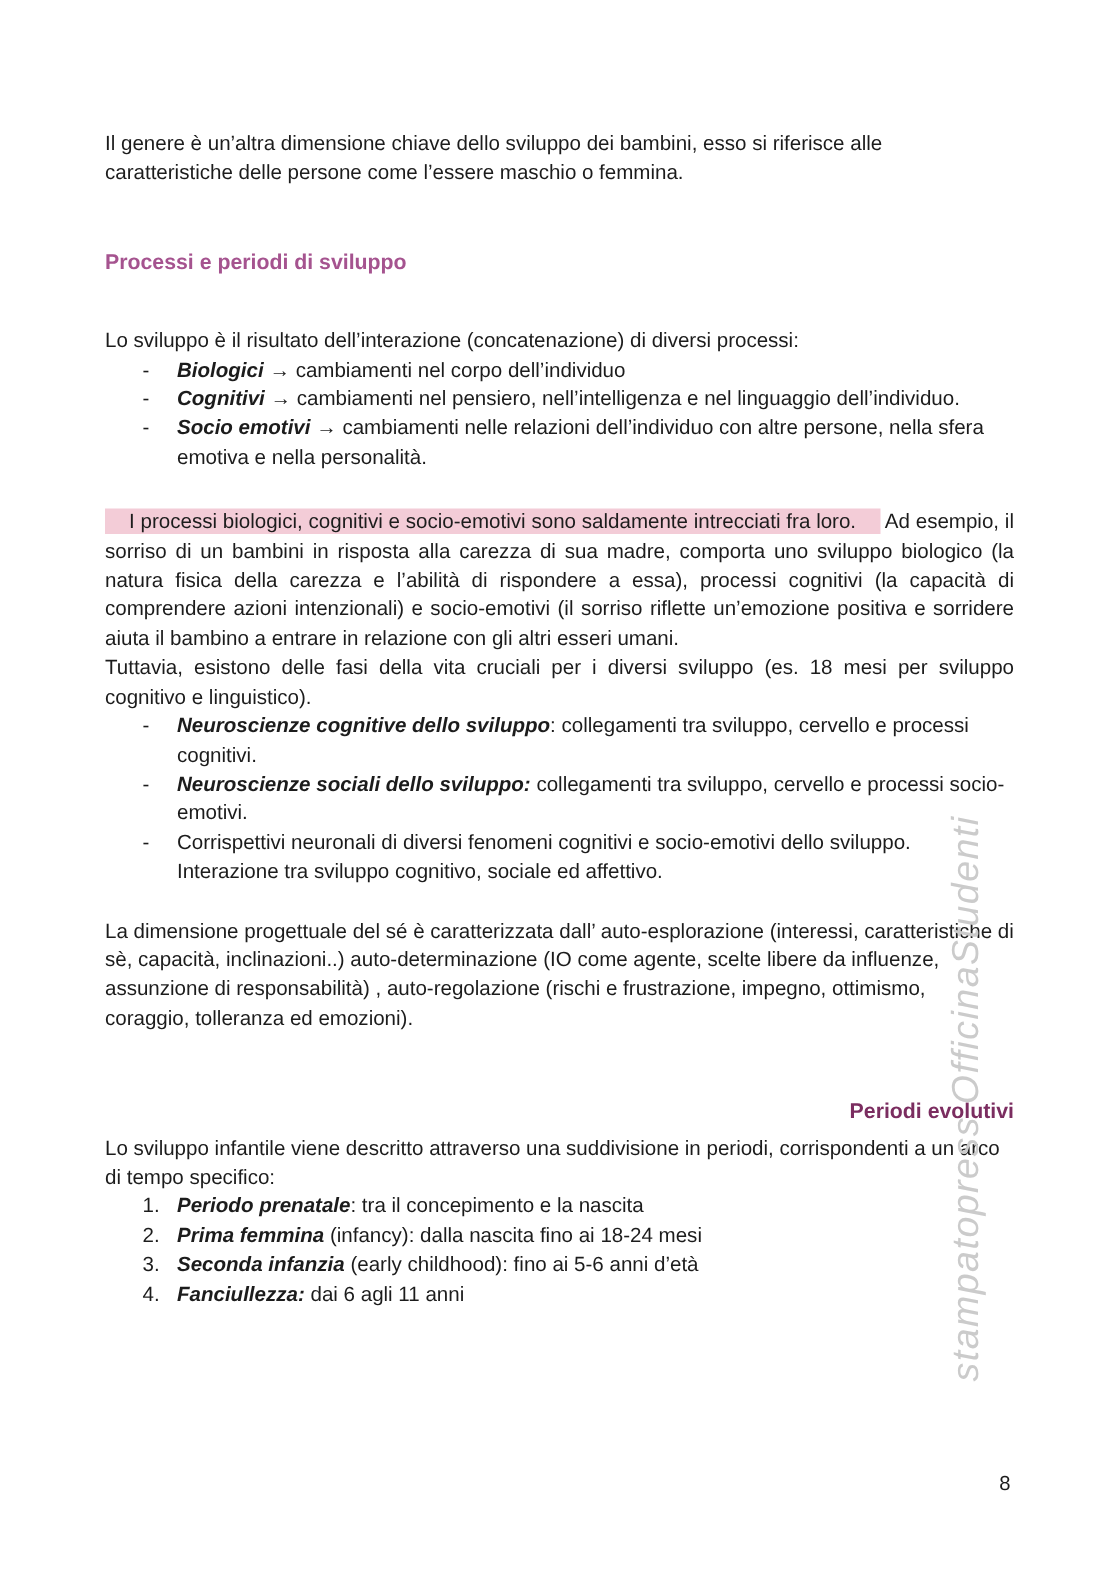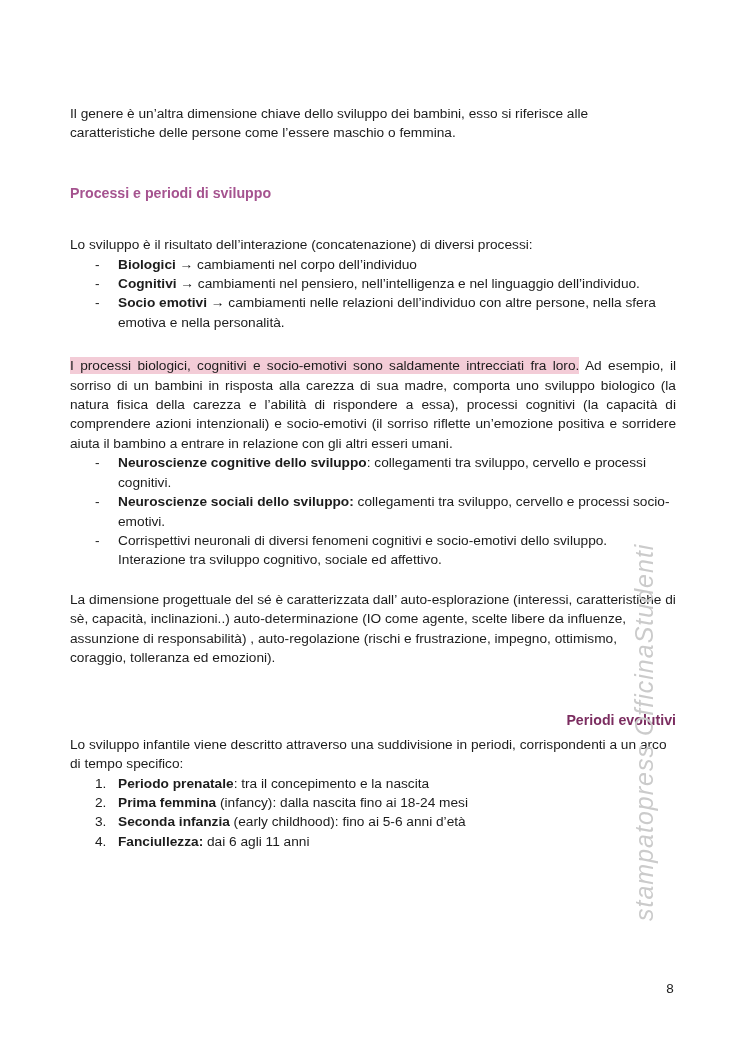--- a/index.html
+++ b/index.html
@@ -9,40 +9,40 @@
     --watermark:#cbcbcb;
     --text:#1c1c1c;
   }
   html,body{margin:0;padding:0;}
   body{
     width:745px;height:1053px;position:relative;background:#ffffff;
     font-family:"Liberation Sans","DejaVu Sans",sans-serif;
     color:var(--text);overflow:hidden;
   }
   .content{
-    position:absolute;left:70px;top:104px;width:606px;
+    position:absolute;left:70px;top:86px;width:606px;
     font-size:13.7px;line-height:19.4px;
   }
   p{margin:0;}
-  b{font-weight:bold;}
+  b{font-weight:bold;font-style:italic;}
   .section-heading{
     margin:41px 0 0 0;font-size:14.2px;line-height:19.4px;font-weight:bold;
     color:var(--heading-primary);
   }
   .section-heading.secondary{color:var(--heading-secondary);margin-top:44px;text-align:right;}
   .lead{margin-top:32px;}
   .lead.tight{margin-top:4px;}
   .list{margin:0;}
   .li{display:flex;padding-left:25px;}
   .li-marker{flex:none;width:23px;}
   .li-body{flex:1;}
   .para-highlight{margin-top:24px;text-align:justify;}
   .para-justify{text-align:justify;}
   .para-block{margin-top:20px;}
-  mark.hl{background:var(--highlight);color:inherit;padding:1px 0;}
+  mark.hl{background:var(--highlight);color:inherit;padding:1px 16px;}
   .watermark{
     position:absolute;left:630px;top:921px;
     transform:rotate(-90deg);transform-origin:0 0;
     font-size:25px;font-style:italic;letter-spacing:1px;
     color:var(--watermark);white-space:nowrap;
   }
   .page-number{
     position:absolute;left:660px;top:981px;width:20px;text-align:center;
     font-size:13.5px;
   }
@@ -68,20 +68,21 @@
       <div class="li-body"><b>Cognitivi</b><span> → cambiamenti nel pensiero, nell’intelligenza e nel linguaggio dell’individuo.</span></div>
     </div>
     <div class="li">
       <span class="li-marker">-</span>
       <div class="li-body"><b>Socio emotivi</b><span> → cambiamenti nelle relazioni dell’individuo con altre persone, nella sfera emotiva e nella personalità.</span></div>
     </div>
   </div>
 
   <p class="para-highlight"><mark class="hl">I processi biologici, cognitivi e socio-emotivi sono saldamente intrecciati fra loro.</mark><span> Ad esempio, il sorriso di un bambini in risposta alla carezza di sua madre, comporta uno sviluppo biologico (la natura fisica della carezza e l’abilità di rispondere a essa), processi cognitivi (la capacità di comprendere azioni intenzionali) e socio-emotivi (il sorriso riflette un’emozione positiva e sorridere aiuta il bambino a entrare in relazione con gli altri esseri umani.</span></p>
 
+  <p class="para-justify">Tuttavia, esistono delle fasi della vita cruciali per i diversi sviluppo (es. 18 mesi per sviluppo cognitivo e linguistico).</p>
 
 
   <div class="list">
     <div class="li">
       <span class="li-marker">-</span>
       <div class="li-body"><b>Neuroscienze cognitive dello sviluppo</b><span>: collegamenti tra sviluppo, cervello e processi cognitivi.</span></div>
     </div>
     <div class="li">
       <span class="li-marker">-</span>
       <div class="li-body"><b>Neuroscienze sociali dello sviluppo:</b><span> collegamenti tra sviluppo, cervello e processi socio-emotivi.</span></div>

